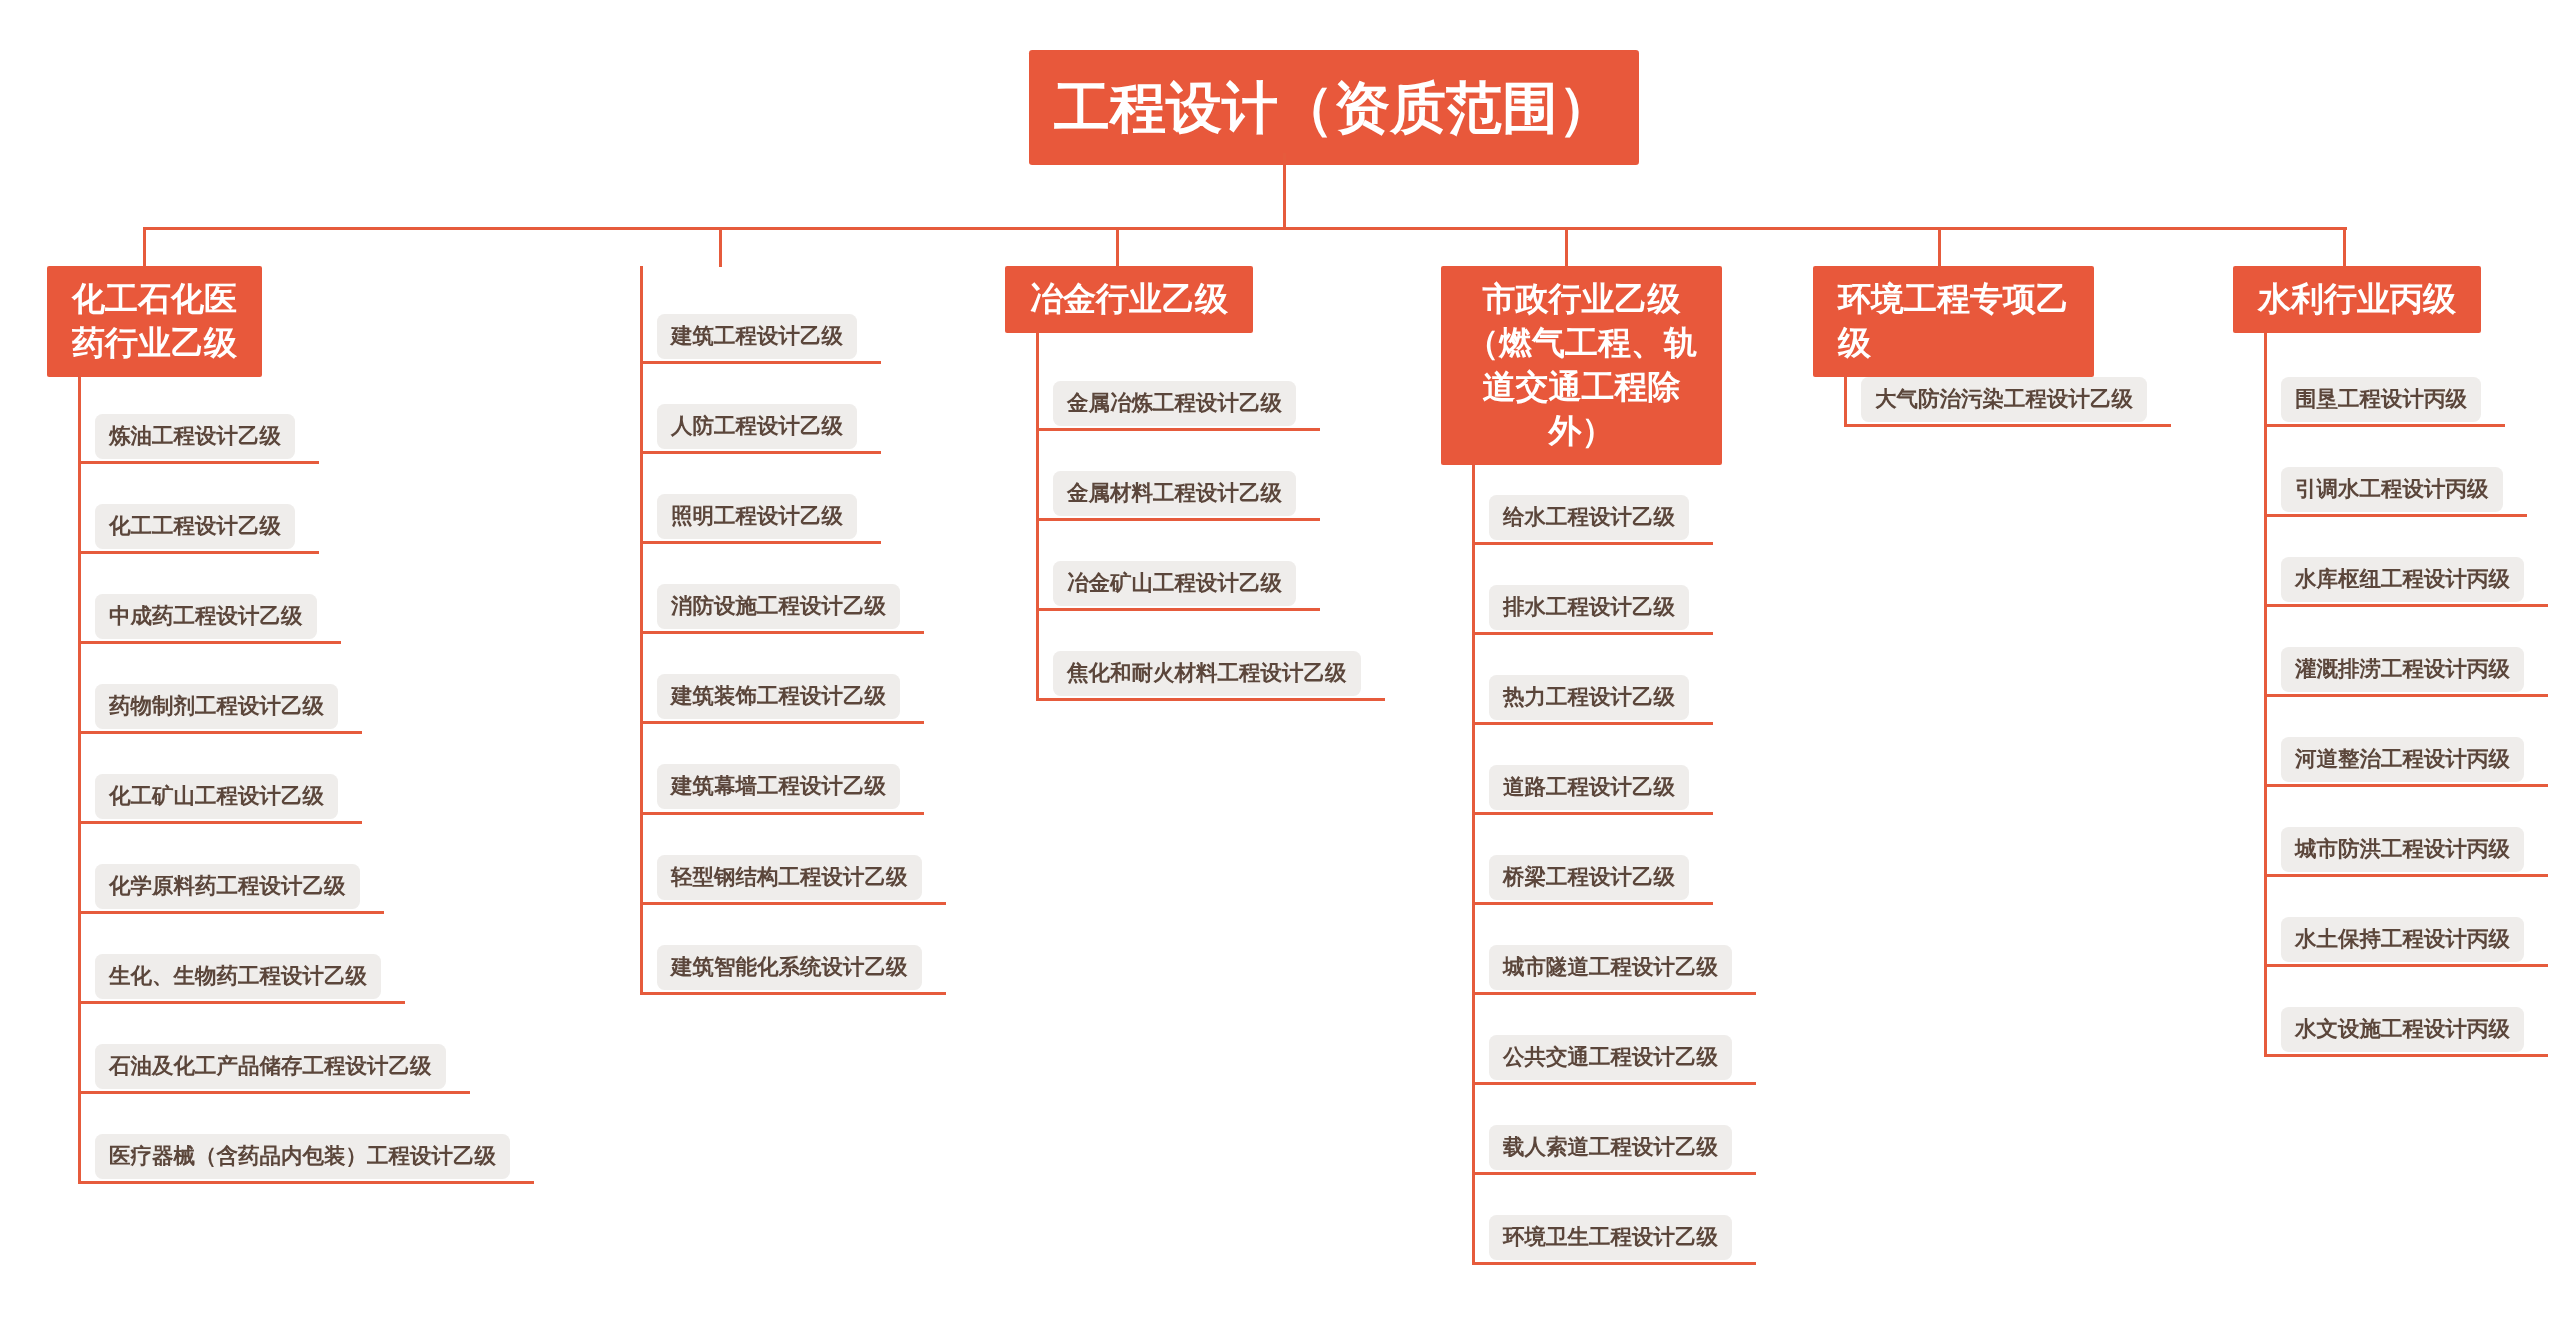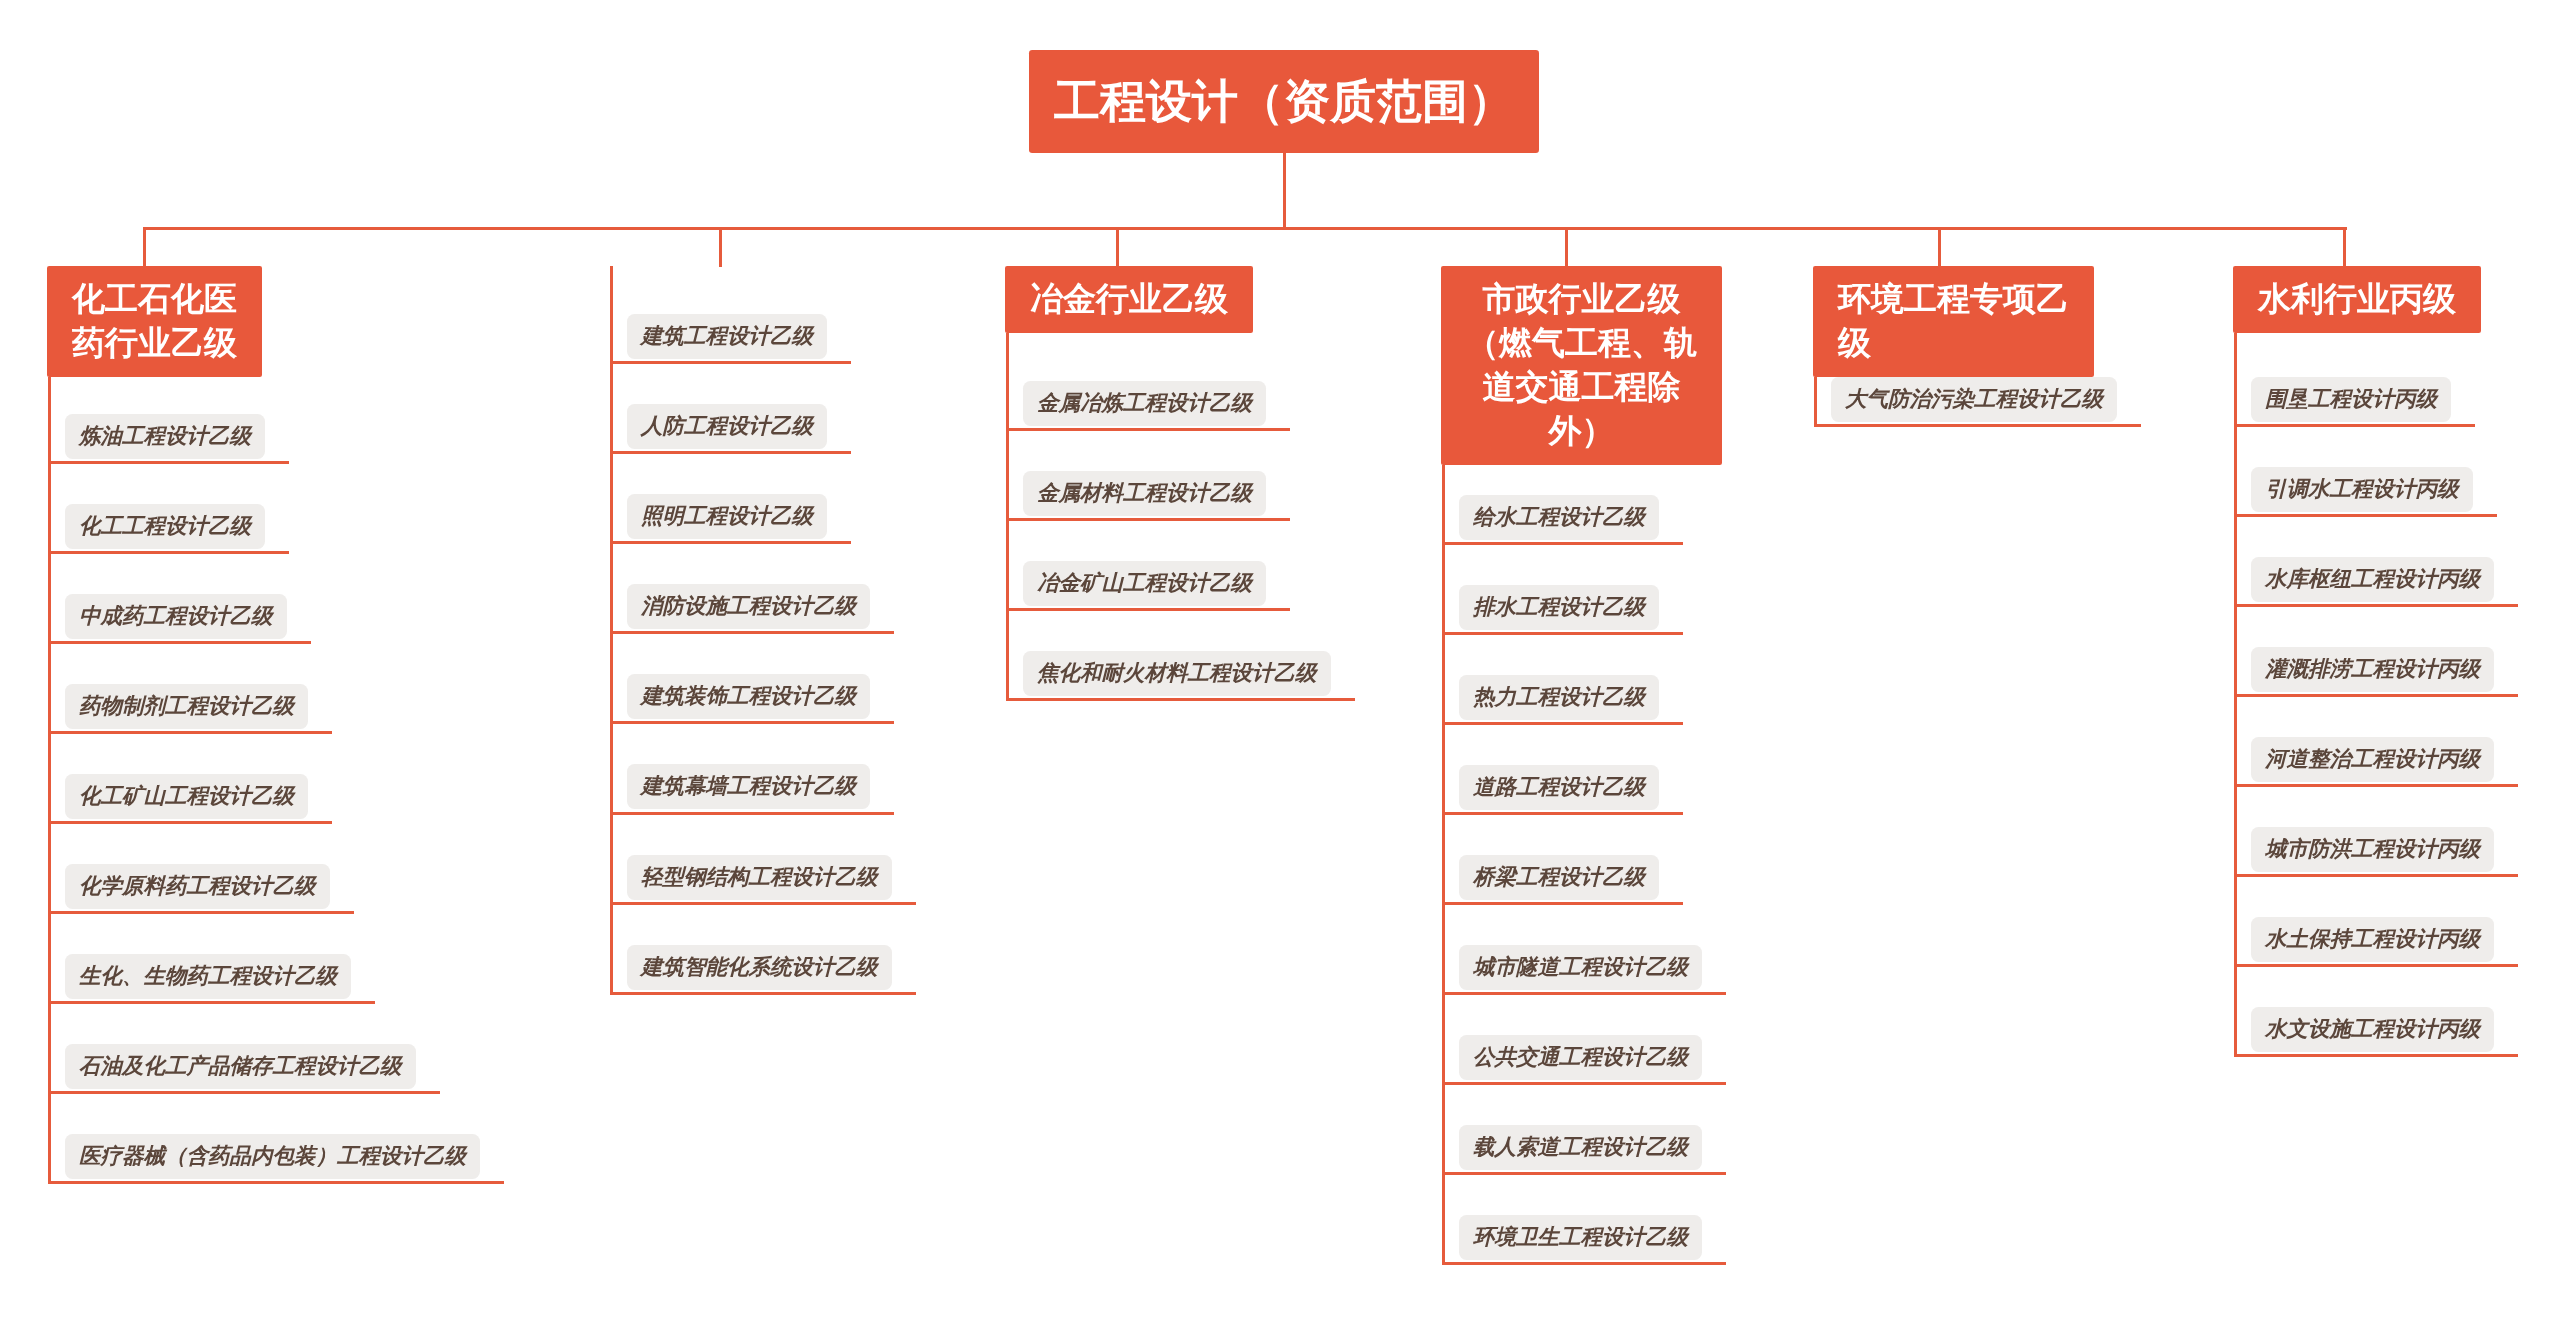--- a/index.html
+++ b/index.html
@@ -15,43 +15,42 @@
   body{
     width:2576px;height:1320px;overflow:hidden;
     font-family:"Liberation Sans","DejaVu Sans",sans-serif;
     font-weight:bold;
   }
   #canvas{position:relative;width:2576px;height:1320px;background:var(--canvas-bg);}
   .root-box{
     position:absolute;
     background:var(--node-fill);
     color:var(--node-text);
-    font-size:46px;
+    font-size:56px;
     line-height:1.25;
     padding:22.6px 25px;
     border-radius:3.2px;
     width:max-content;
     white-space:pre-line;
   }
   .branch{position:absolute;width:max-content;}
   .branch-header{
     background:var(--node-fill);
     color:var(--node-text);
     font-size:33px;
     line-height:44px;
     padding:11.3px 25px;
     border-radius:2.1px;
     width:max-content;
     white-space:pre-line;
   }
   .branch-items{
-    margin-left:1px;
+    margin-left:31px;
     border-left:3.2px solid var(--line);
     width:max-content;
-    font-style:italic;
   }
   .item-row{
     width:max-content;
     padding:0 24px 2.1px 14px;
     border-bottom:3.2px solid var(--line);
     margin-bottom:40px;
   }
   .item-row:last-child{margin-bottom:0;}
   .item-node{
     display:inline-block;

